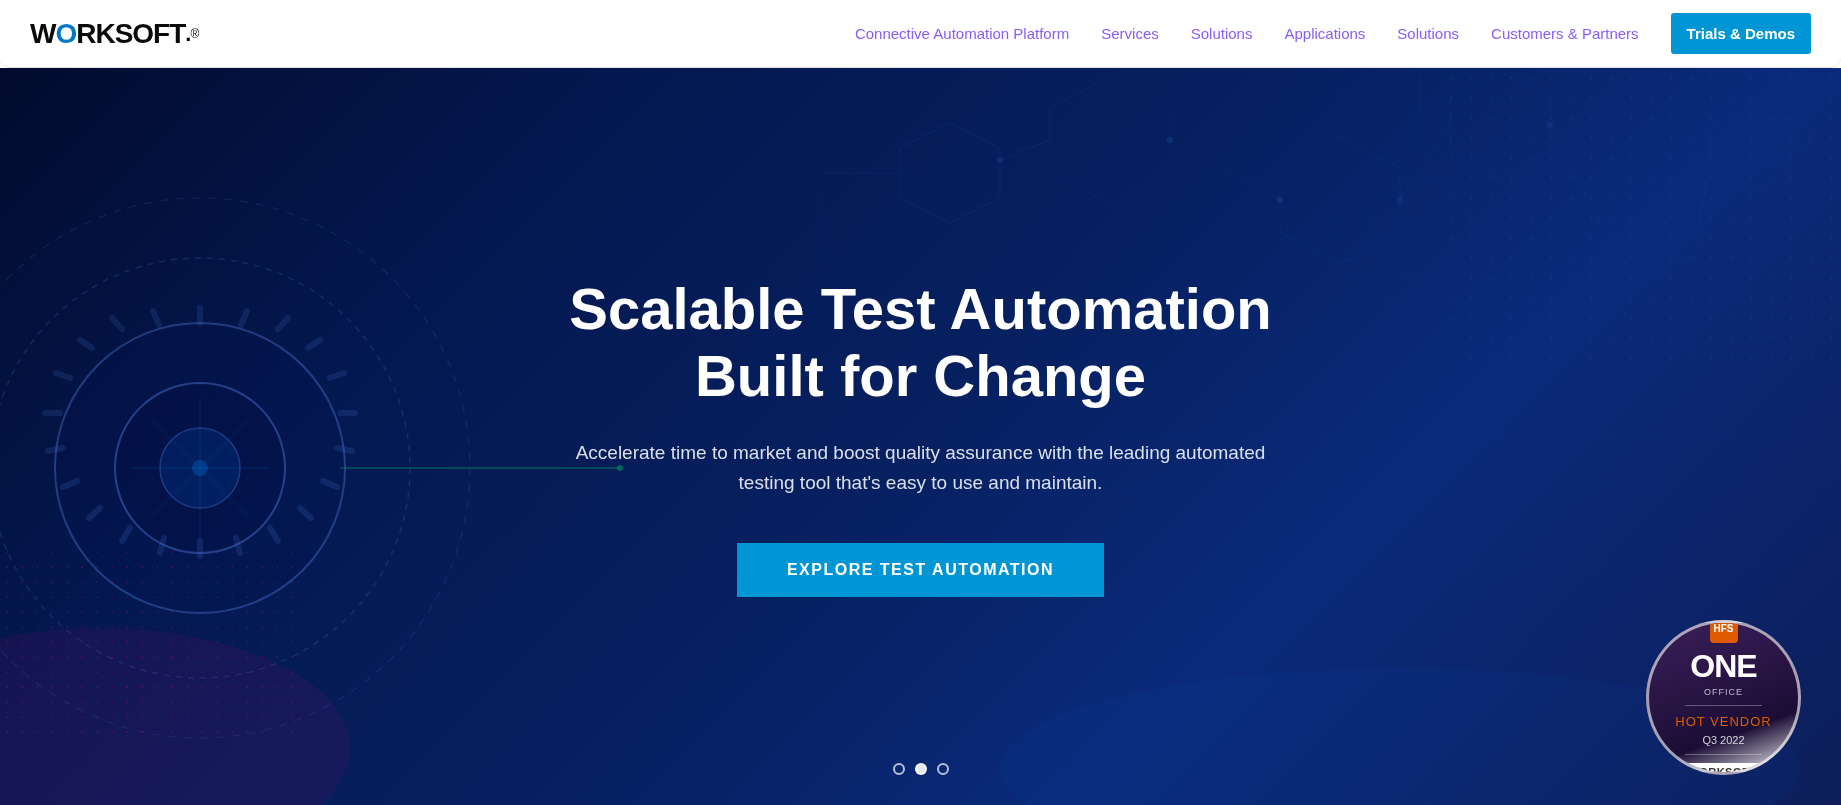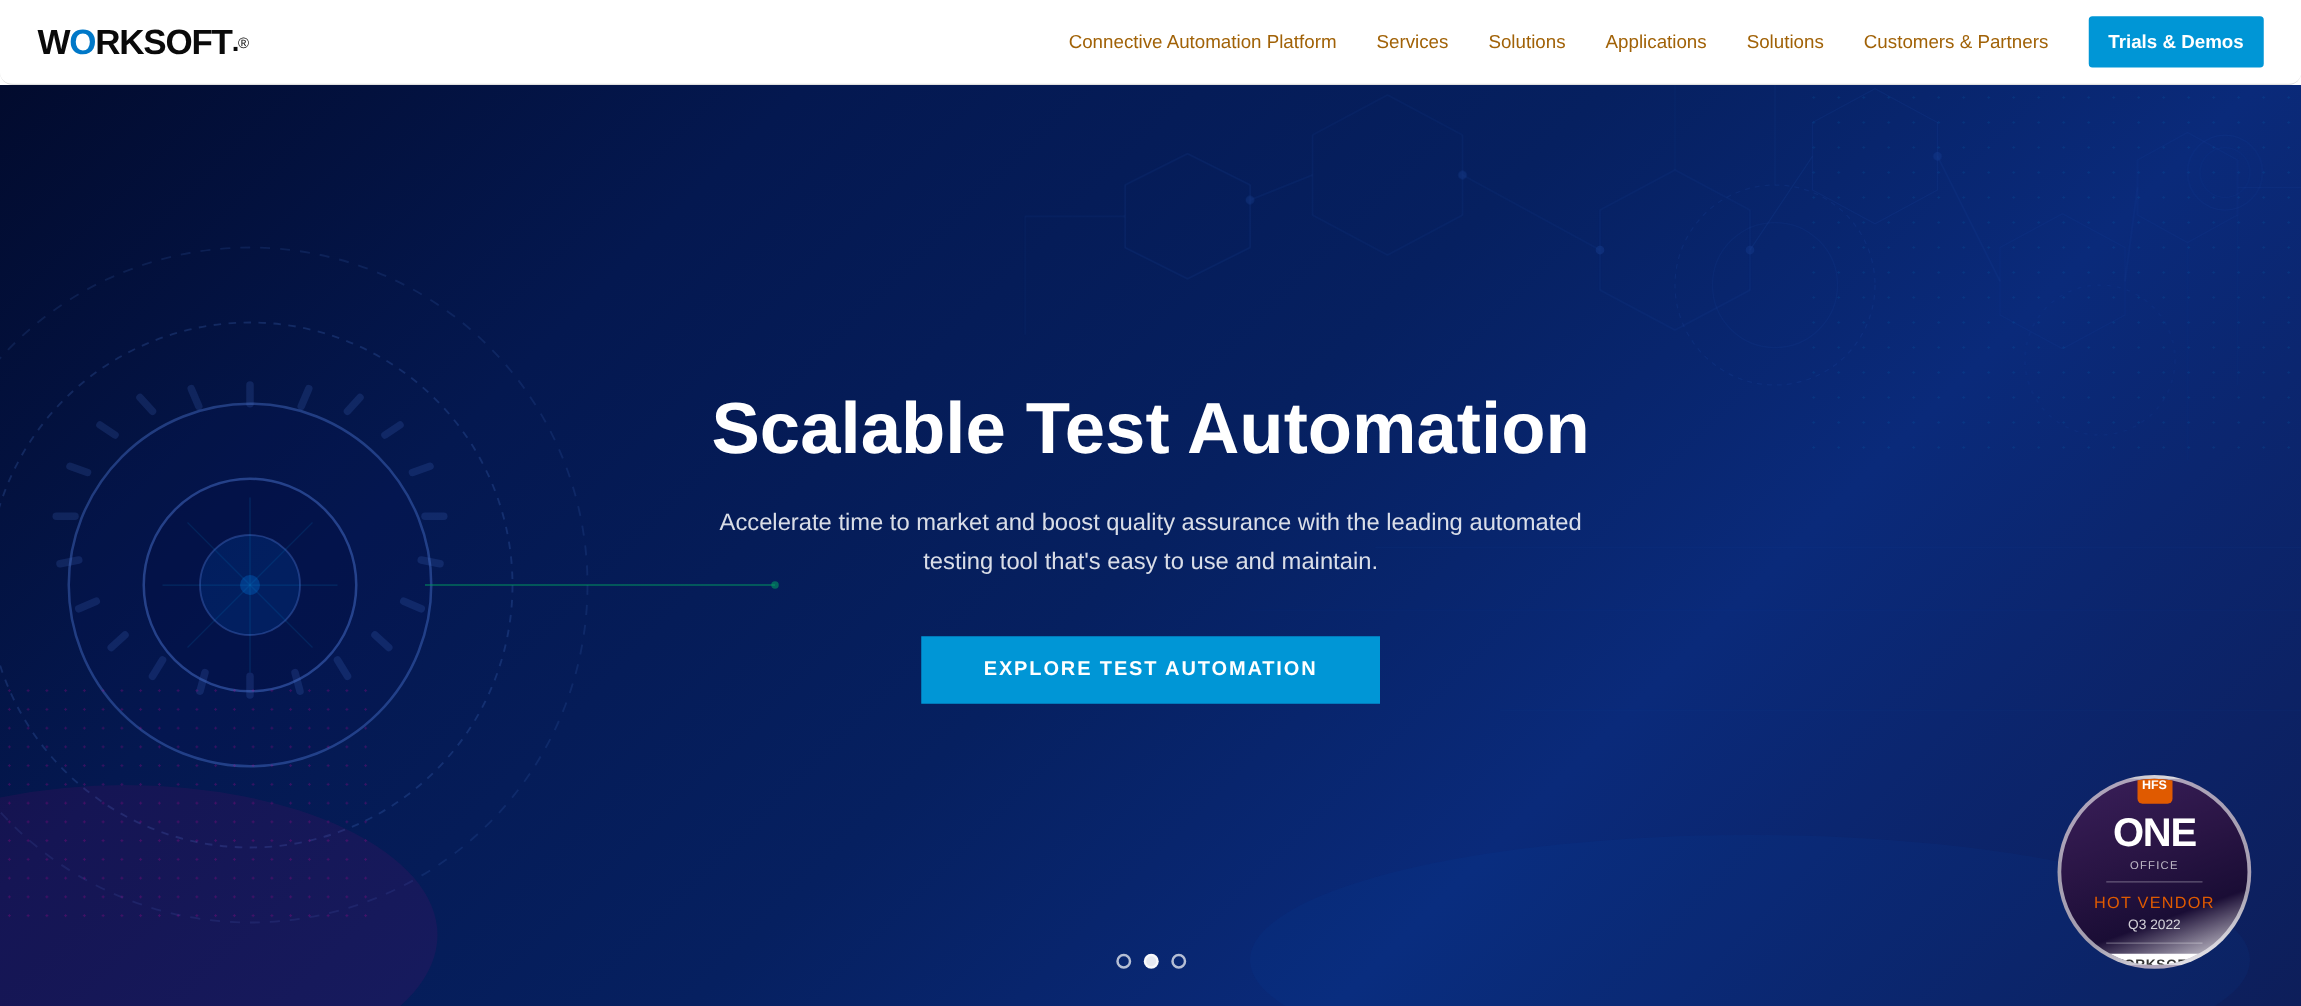--- a/index.html
+++ b/index.html
@@ -41,21 +41,21 @@
       font-weight: 400;
       color: #0a0a0a;
     }
     .nav {
       display: flex;
       align-items: center;
       gap: 8px;
     }
     .nav-item {
       font-size: 15px;
-      color: #a16207;
+      color: #8b5cf6;
       padding: 8px 12px;
       cursor: pointer;
       white-space: nowrap;
       font-weight: 400;
     }
     .nav-cta {
       background: #0096d6;
       color: #ffffff;
       padding: 12px 16px;
       font-size: 15px;
@@ -377,20 +377,21 @@
 
     <ellipse cx="1400" cy="700" rx="400" ry="100" fill="rgba(0,100,200,0.1)" opacity="0.6"></ellipse>
   </svg>
 
   <div class="dot-pattern"></div>
   <div class="magenta-dots"></div>
 
   <div class="hero-content">
     <h1 class="hero-title">
       <span>Scalable Test Automation</span><br>
+      <span>Built for Change</span>
     </h1>
     <p class="hero-subtitle">Accelerate time to market and boost quality assurance with the leading automated testing tool that's easy to use and maintain.</p>
     <button class="hero-cta">EXPLORE TEST AUTOMATION</button>
   </div>
 
   <div class="slide-indicators">
     <div class="slide-dot"></div>
     <div class="slide-dot active"></div>
     <div class="slide-dot"></div>
   </div>

